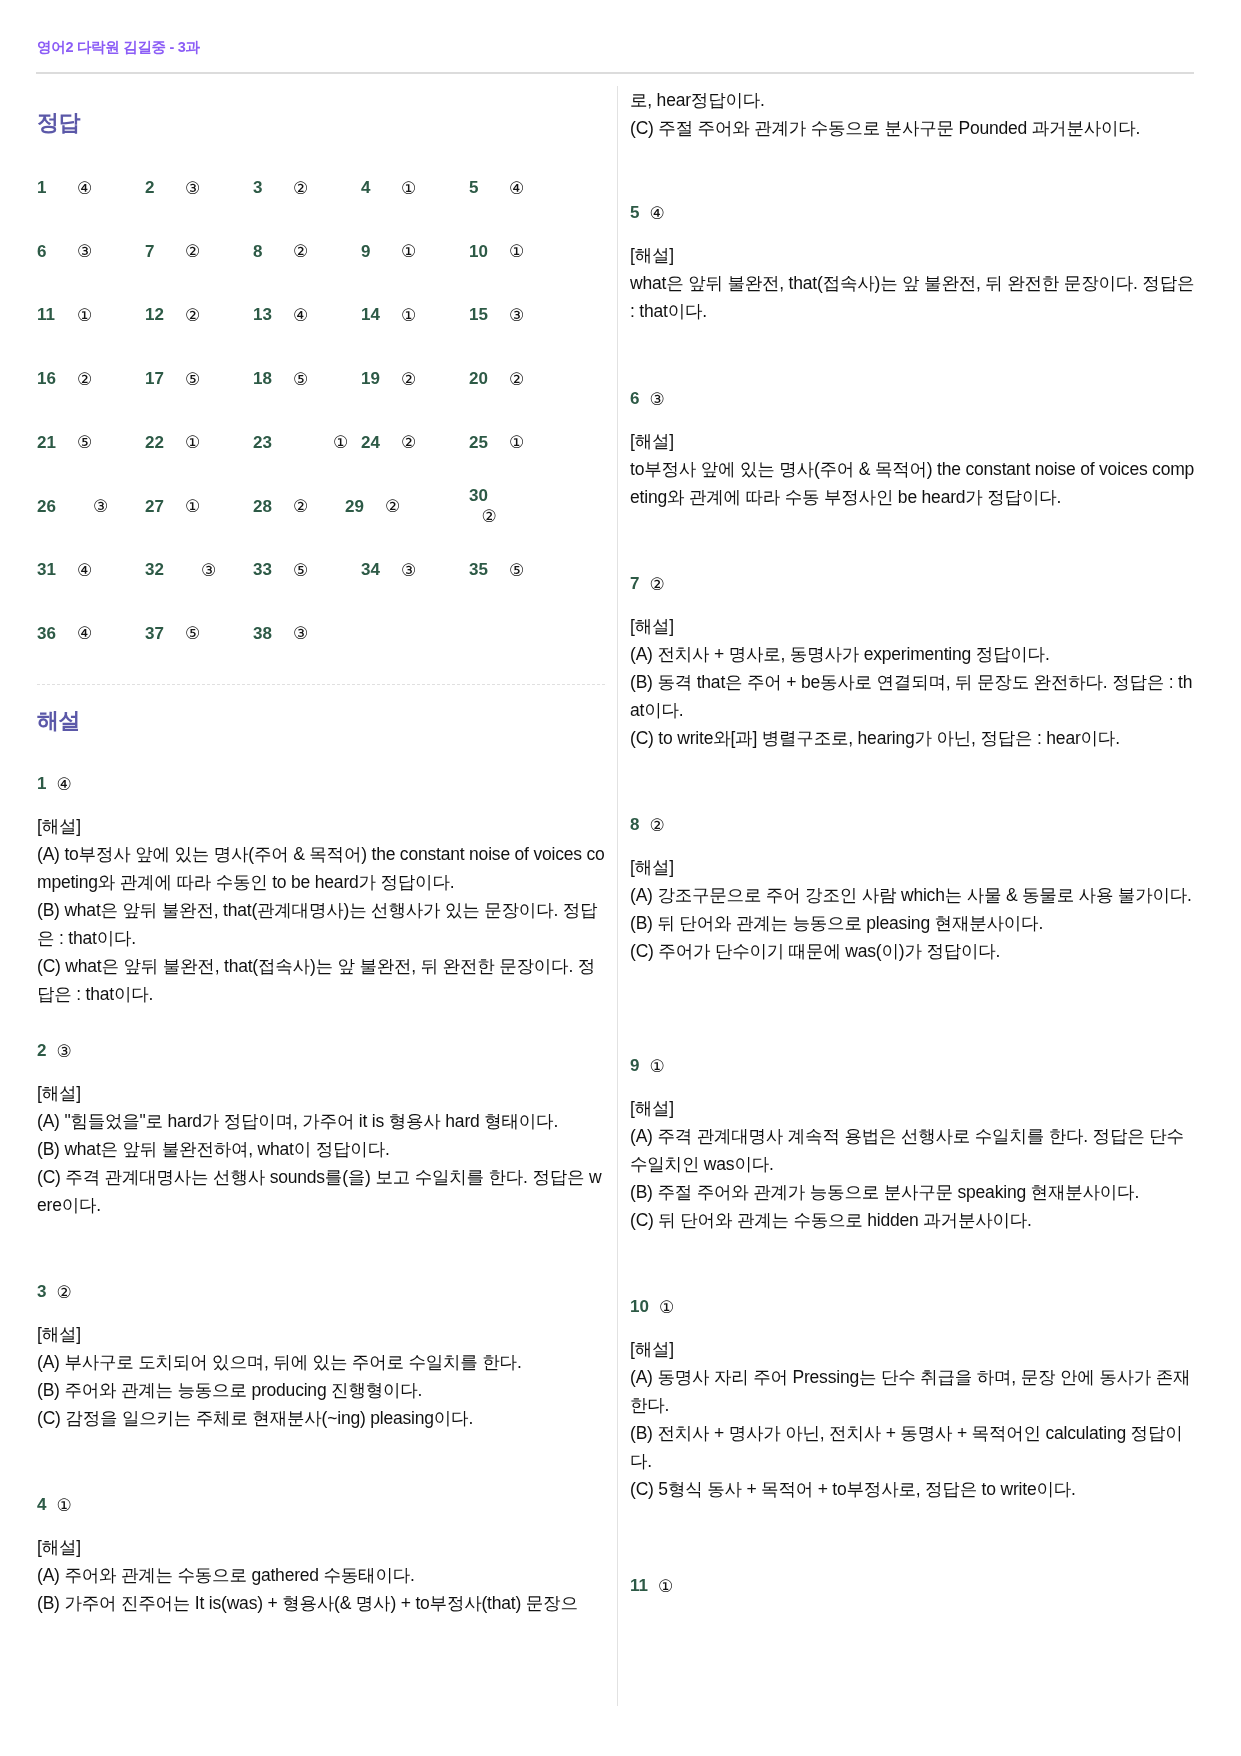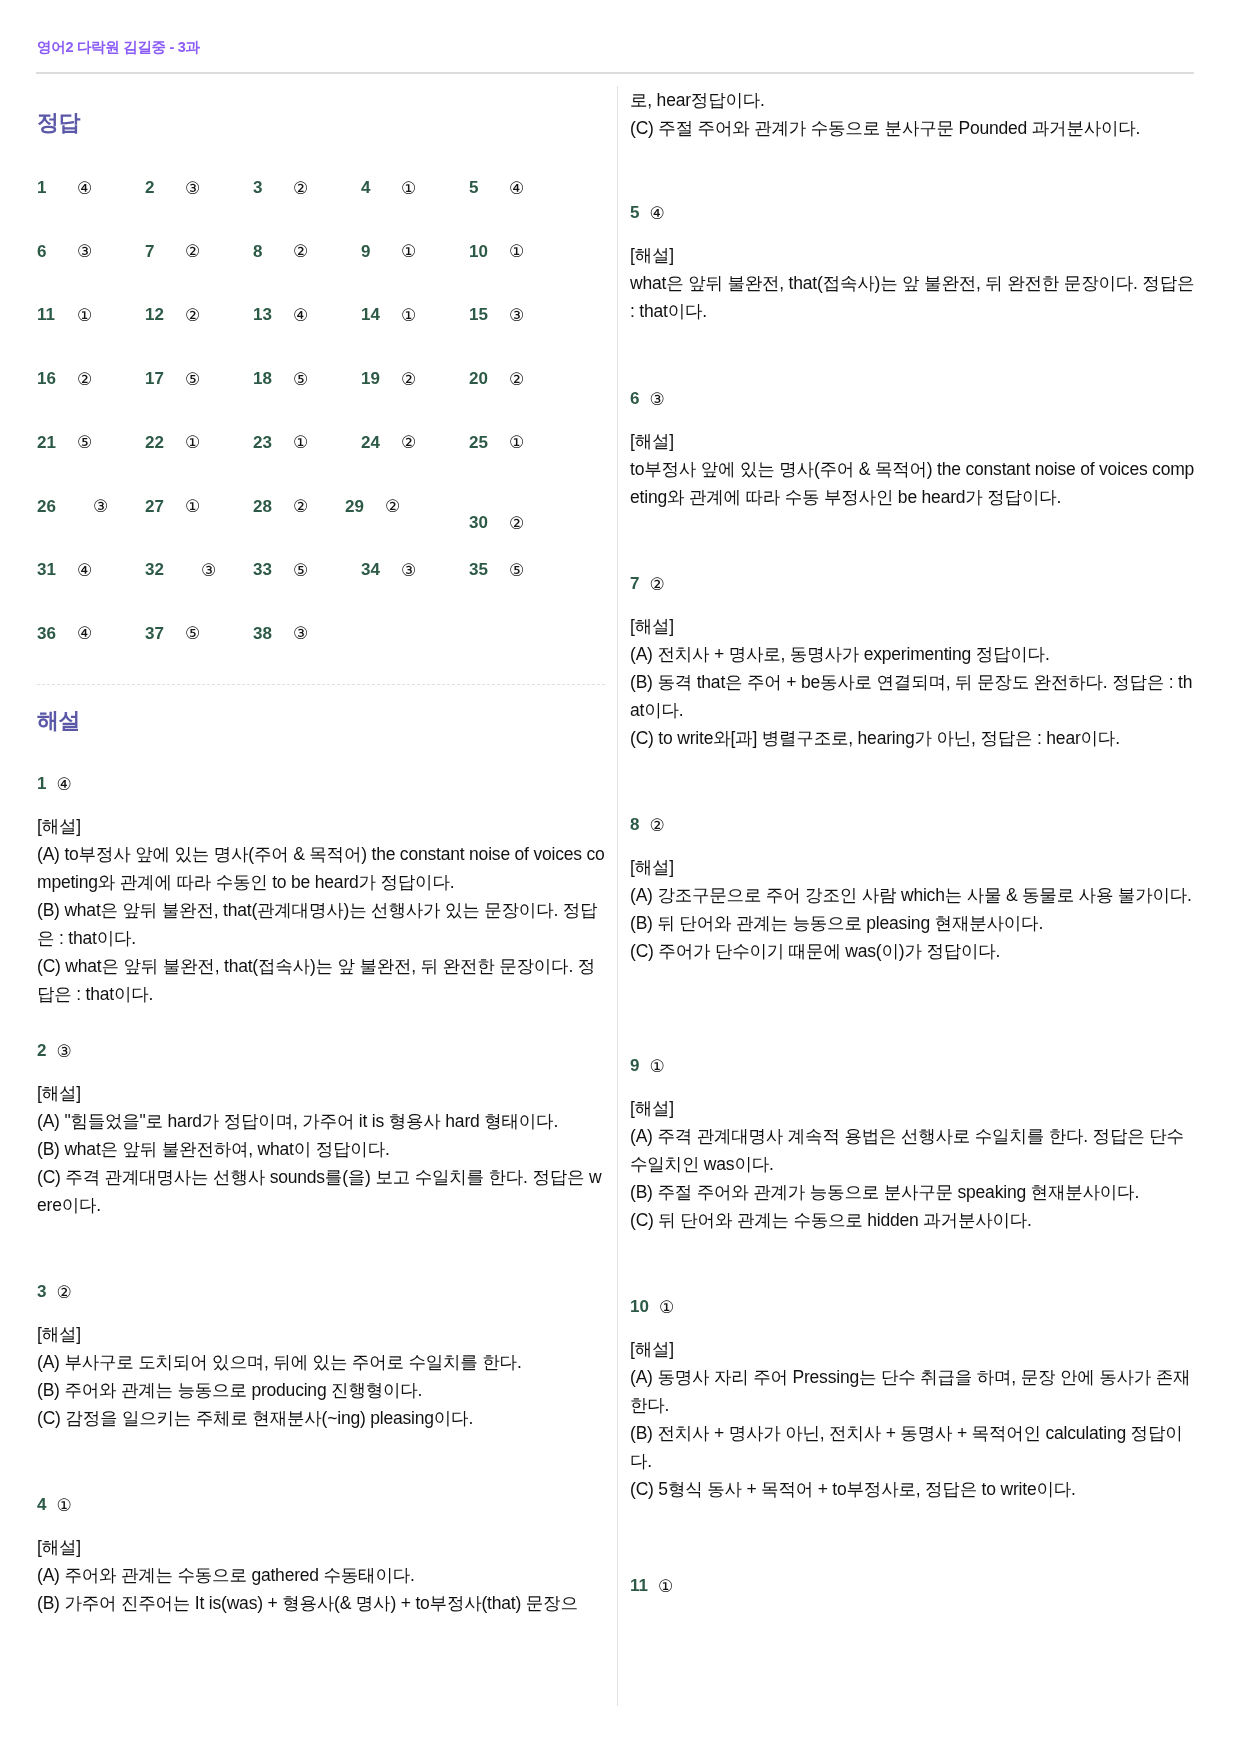--- a/index.html
+++ b/index.html
@@ -116,21 +116,21 @@
         <span class="ans-val">②</span>
       </div>
       <div class="ans-cell" style="left: 0px; top: 254.8px;">
         <span class="ans-num">21</span>
         <span class="ans-val">⑤</span>
       </div>
       <div class="ans-cell" style="left: 108px; top: 254.8px;">
         <span class="ans-num">22</span>
         <span class="ans-val">①</span>
       </div>
-      <div class="ans-cell" style="left: 216px; top: 254.8px;">
+      <div class="ans-cell" style="left: 216px; top: 254.8px; gap: 40px;">
         <span class="ans-num">23</span>
         <span class="ans-val">①</span>
       </div>
       <div class="ans-cell" style="left: 324px; top: 254.8px;">
         <span class="ans-num">24</span>
         <span class="ans-val">②</span>
       </div>
       <div class="ans-cell" style="left: 432px; top: 254.8px;">
         <span class="ans-num">25</span>
         <span class="ans-val">①</span>
@@ -144,21 +144,21 @@
         <span class="ans-val">①</span>
       </div>
       <div class="ans-cell" style="left: 216px; top: 318.5px;">
         <span class="ans-num">28</span>
         <span class="ans-val">②</span>
       </div>
       <div class="ans-cell" style="left: 308px; top: 318.5px;">
         <span class="ans-num">29</span>
         <span class="ans-val">②</span>
       </div>
-      <div class="ans-cell" style="left: 432px; top: 335px;">
+      <div class="ans-cell" style="left: 432px; top: 310px; flex-direction: column;">
         <span class="ans-num">30</span>
         <span class="ans-val">②</span>
       </div>
       <div class="ans-cell" style="left: 0px; top: 382.2px;">
         <span class="ans-num">31</span>
         <span class="ans-val">④</span>
       </div>
       <div class="ans-cell" style="left: 108px; top: 382.2px; gap: 16px;">
         <span class="ans-num">32</span>
         <span class="ans-val">③</span>

